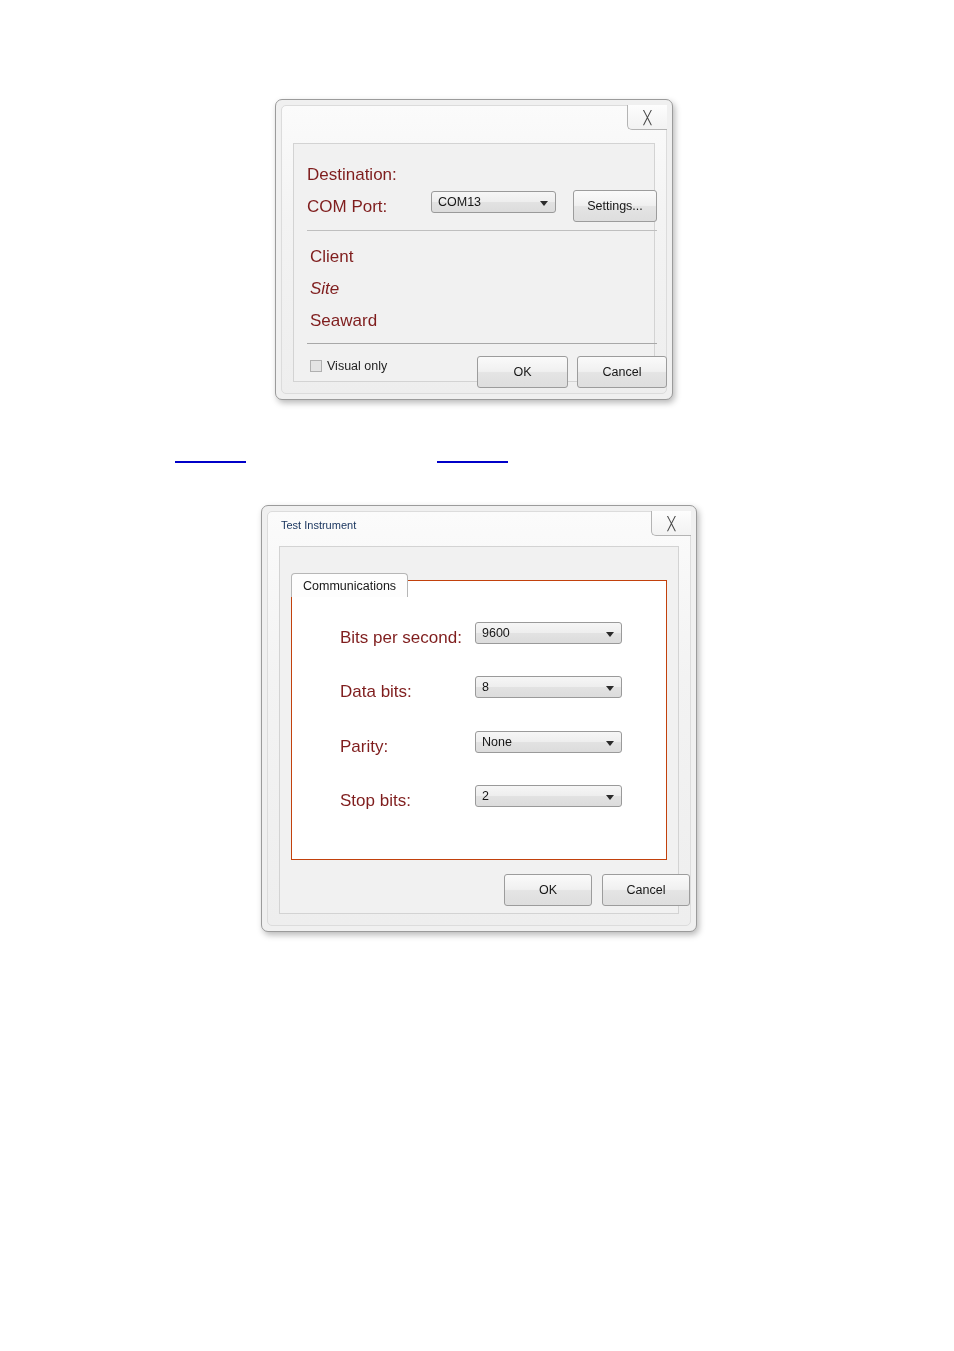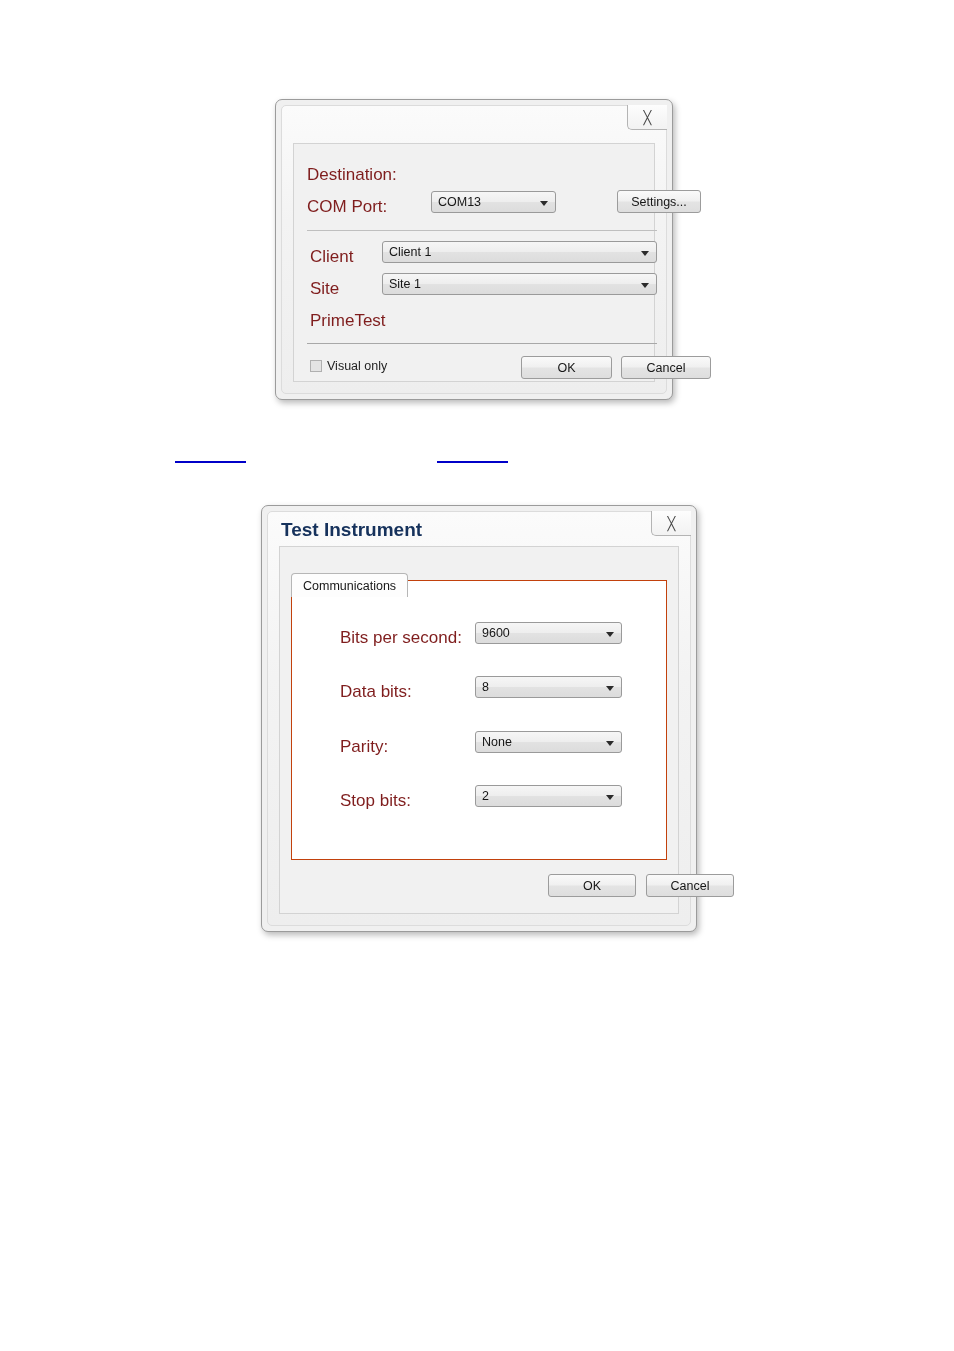--- a/index.html
+++ b/index.html
@@ -38,23 +38,23 @@
   .titlebar {
     position: absolute;
     left: 0; right: 0; top: 0;
     height: 32px;
     box-sizing: border-box;
   }
   .title-text {
     position: absolute;
     left: 13px;
     top: 7px;
-    font-size: 19px;
+    font-size: 11px;
     color: #16325c;
-    font-weight: bold;
+    font-weight: normal;
     white-space: nowrap;
   }
   .close-btn {
     position: absolute;
     width: 40px;
     height: 25px;
     top: -1px;
     right: -1px;
     background: linear-gradient(to bottom, #fdfdfd, #f2f2f2);
     border: 1px solid #b4b4b4;
@@ -111,32 +111,31 @@
     top: 9px;
     width: 0; height: 0;
     border-left: 4.5px solid transparent;
     border-right: 4.5px solid transparent;
     border-top: 5px solid #2b2b2b;
   }
 
   
   .btn {
     position: absolute;
-    height: 23px;
+    height: 32px;
     background: linear-gradient(to bottom, #fafafa 0%, #f0f0f0 48%, #e4e4e4 52%, #dedede 100%);
     border: 1px solid #9c9c9c;
     border-radius: 3px;
     box-sizing: border-box;
     display: flex;
     align-items: center;
     justify-content: center;
     font-size: 12.5px;
     color: #161616;
     white-space: nowrap;
-    margin-left: 44px;
   }
 
   
   .sep {
     position: absolute;
     height: 1px;
     background: #bfbfbf;
   }
 
   
@@ -211,32 +210,24 @@
       <div class="lbl" style="left:13px; top:54px;">COM Port:</div>
       <div class="combo" style="left:137px; top:47px; width:125px;">
         <span class="combo-text">COM13</span>
         <span class="combo-arrow"></span>
       </div>
       <div class="btn" style="left:279px; top:46px; width:84px;">Settings...</div>
 
       <div class="sep" style="left:13px; top:86px; width:350px;"></div>
 
       <div class="lbl" style="left:16px; top:104px;">Client</div>
-      <div class="combo" style="left:88px; top:97px; width:275px;">
-        <span class="combo-text">Client 1</span>
-        <span class="combo-arrow"></span>
-      </div>
-
-      <div class="lbl" style="left:16px; top:136px;">Site</div>
-      <div class="combo" style="left:88px; top:129px; width:275px;">
-        <span class="combo-text">Site 1</span>
-        <span class="combo-arrow"></span>
-      </div>
-
-      <div class="lbl" style="left:16px; top:168px;">PrimeTest</div>
+
+      <div class="lbl" style="left:16px; top:136px;font-style:italic;">Site</div>
+
+      <div class="lbl" style="left:16px; top:168px;">Seaward</div>
 
       <div class="sep" style="left:13px; top:199px; width:350px; background:#a8a8a8;"></div>
 
       <div class="checkbox-wrap" style="left:16px; top:215px;">
         <span class="checkbox-box"></span>
         <span class="checkbox-label">Visual only</span>
       </div>
       <div class="btn" style="left:183px; top:212px; width:91px;">OK</div>
       <div class="btn" style="left:286px; top:212px; width:90px; left:283px;">Cancel</div>
 

